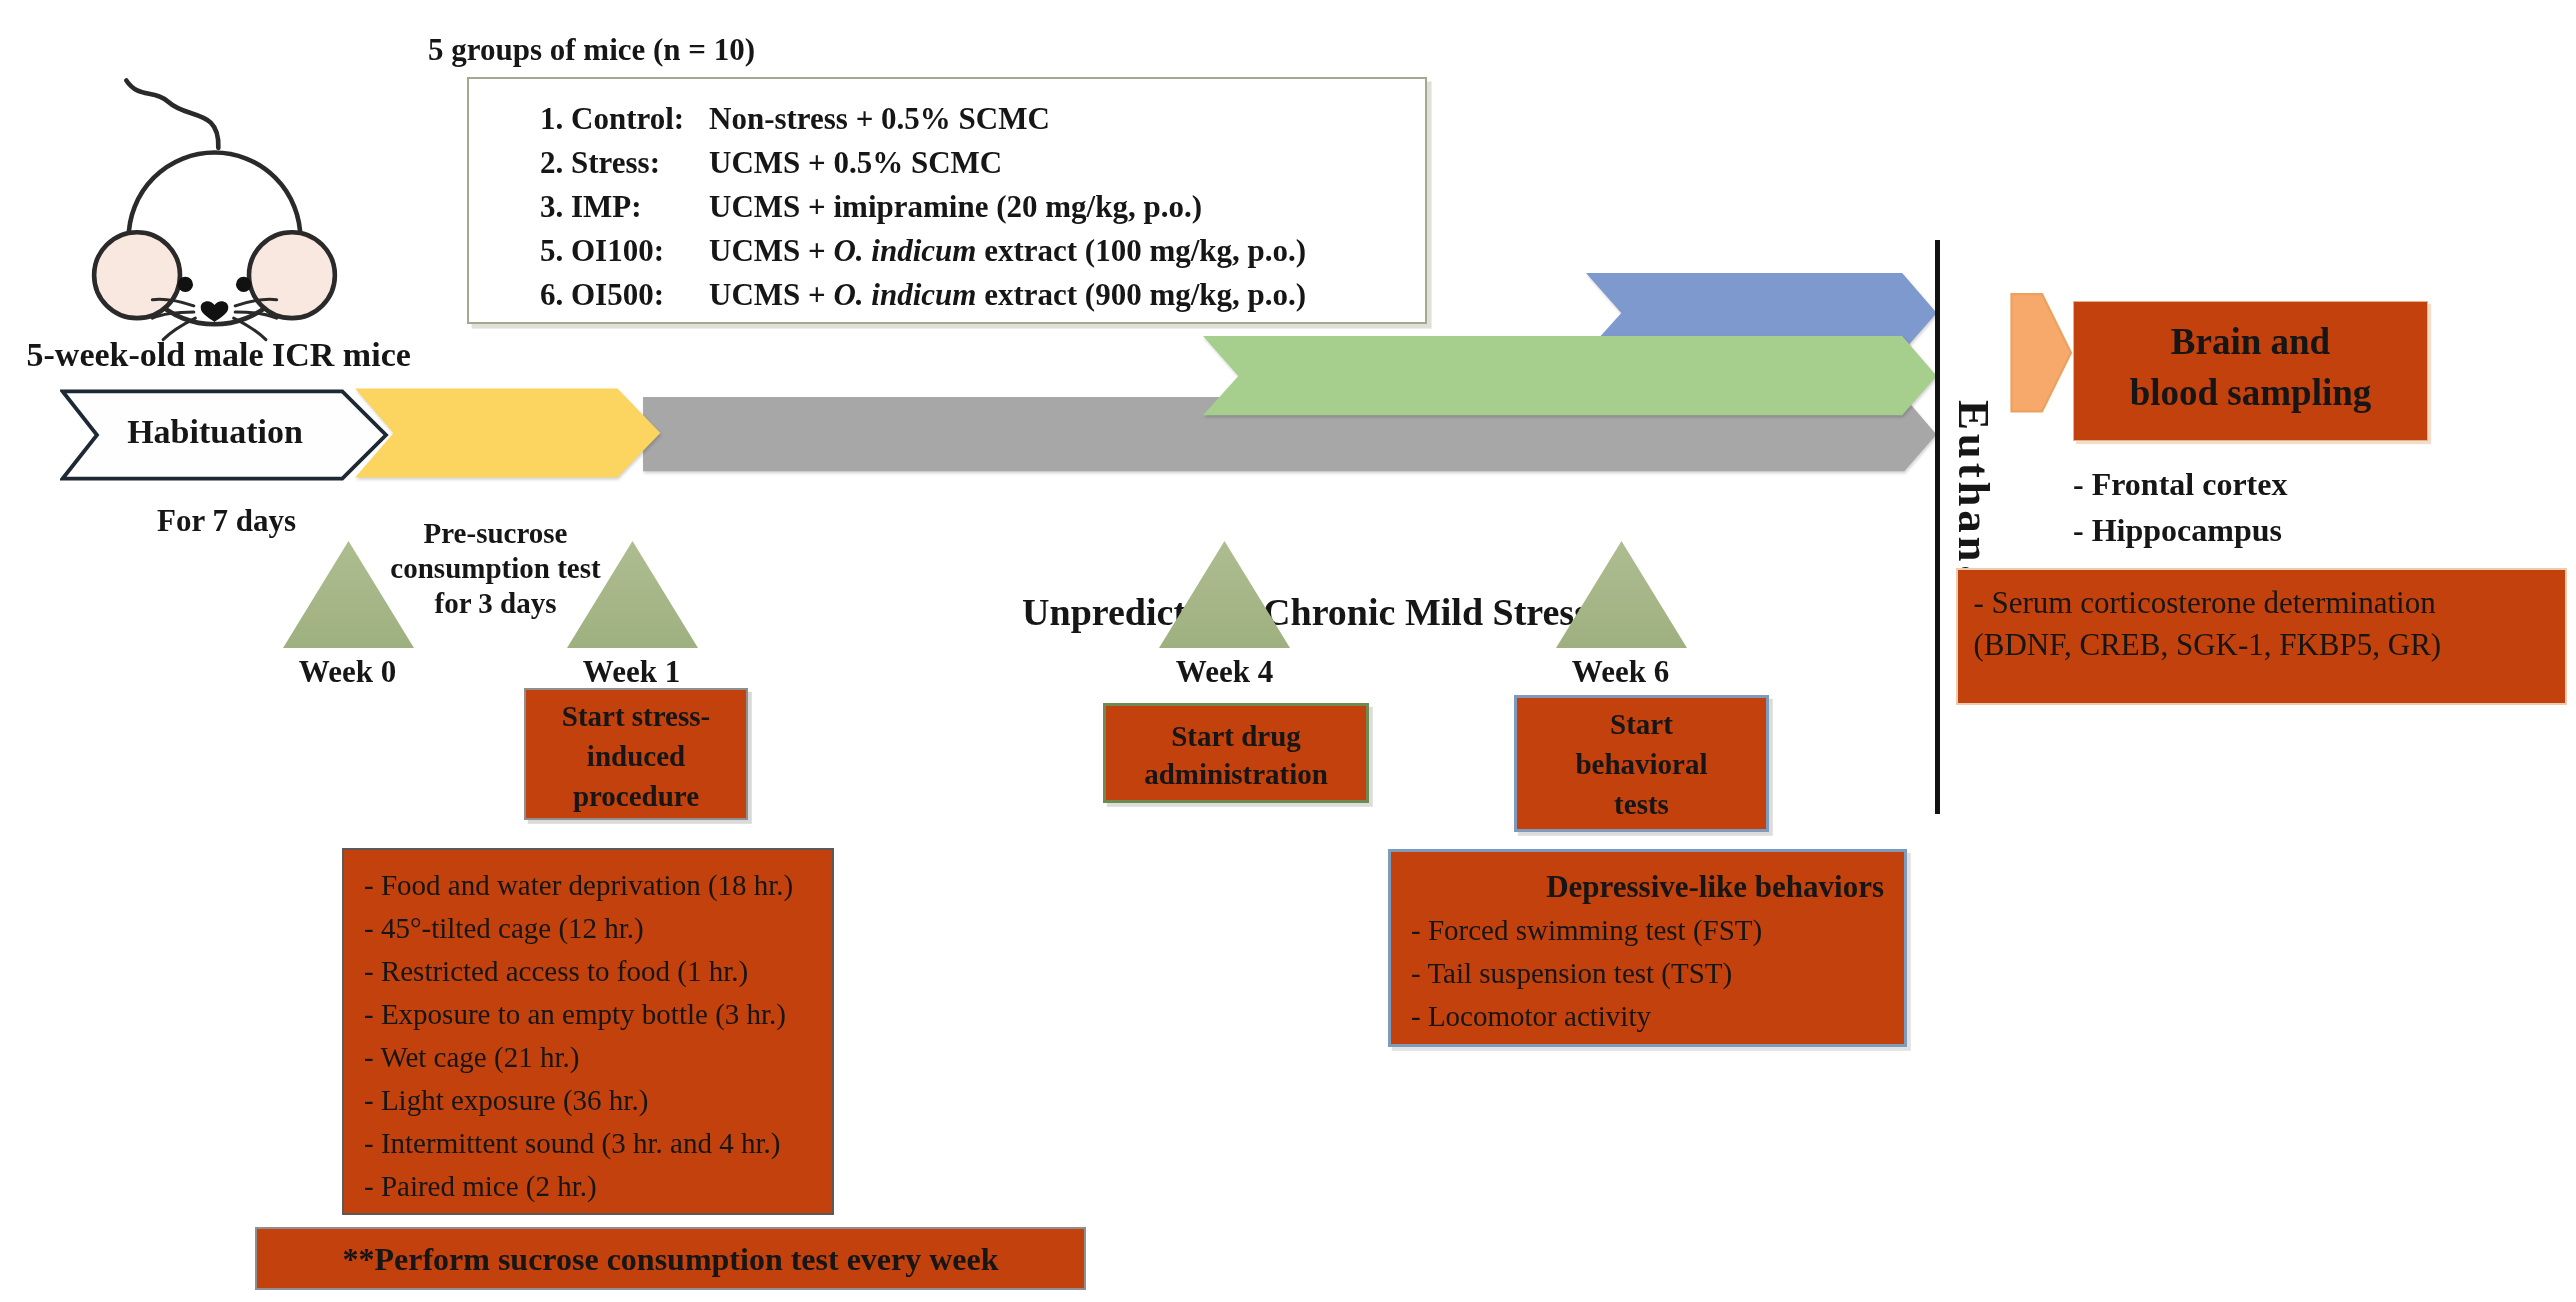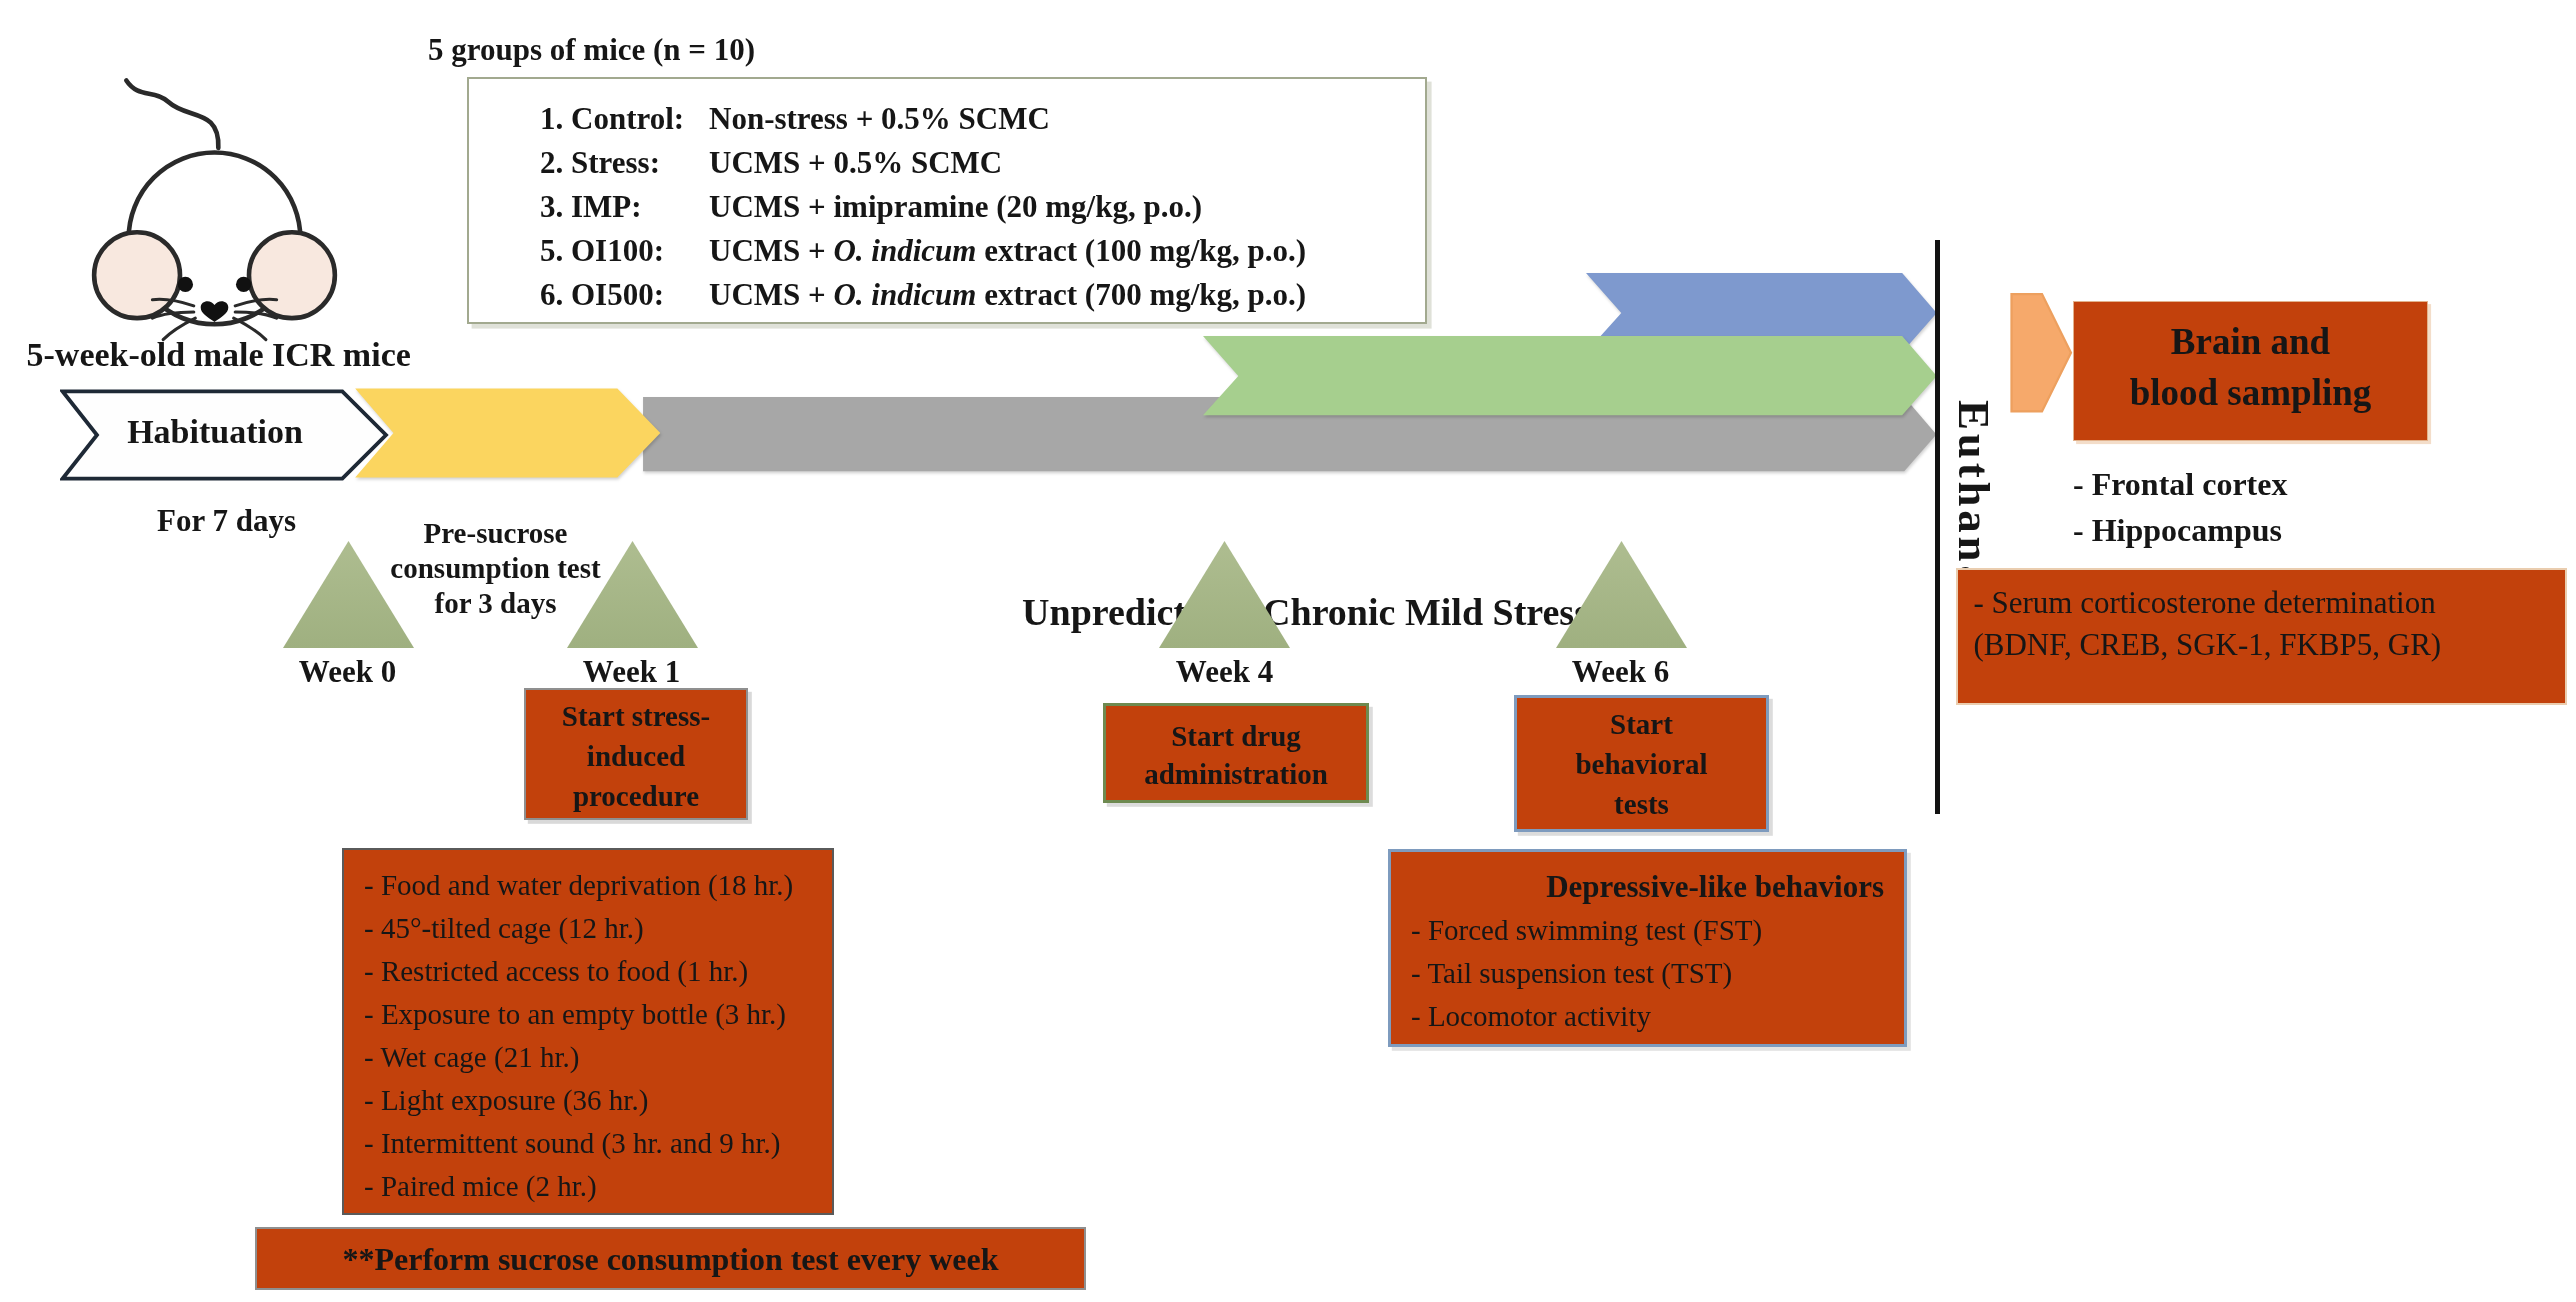--- a/index.html
+++ b/index.html
@@ -135,21 +135,21 @@
     <div class="group-row">
       <span class="group-label">3. IMP:</span>
       <span class="group-value"><span>UCMS + imipramine (20 mg/kg, p.o.)</span><i></i><span></span></span>
     </div>
     <div class="group-row">
       <span class="group-label">5. OI100:</span>
       <span class="group-value"><span>UCMS + </span><i>O. indicum</i><span> extract (100 mg/kg, p.o.)</span></span>
     </div>
     <div class="group-row">
       <span class="group-label">6. OI500:</span>
-      <span class="group-value"><span>UCMS + </span><i>O. indicum</i><span> extract (700 mg/kg, p.o.)</span></span>
+      <span class="group-value"><span>UCMS + </span><i>O. indicum</i><span> extract (900 mg/kg, p.o.)</span></span>
     </div>
   </div>
 
   <svg class="abs" style="left:1586px;top:273px;filter:drop-shadow(1.5px 2.3px 1.5px rgba(0,0,0,.18));" width="353" height="80" viewBox="0 0 460 104">
     <polygon points="0,0 412,0 457,52 412,103 0,103 46,52" fill="#7E99CE"></polygon>
   </svg>
   <svg class="abs" style="left:641px;top:397px;filter:drop-shadow(1.5px 2.3px 1.5px rgba(0,0,0,.18));" width="1299" height="75" viewBox="0 0 1692 98">
     <polygon points="0,0 1648,0 1690,49 1648,97 0,97" fill="#A7A7A7"></polygon>
   </svg>
   <svg class="abs" style="left:1203px;top:336px;filter:drop-shadow(1.5px 2.3px 1.5px rgba(0,0,0,.18));" width="736" height="80" viewBox="0 0 958 104">
@@ -190,21 +190,21 @@
 behavioral
 tests</div>
 
   <div class="abs callout stressors-box">
     <div>- Food and water deprivation (18 hr.)</div>
     <div>- 45°-tilted cage (12 hr.)</div>
     <div>- Restricted access to food (1 hr.)</div>
     <div>- Exposure to an empty bottle (3 hr.)</div>
     <div>- Wet cage (21 hr.)</div>
     <div>- Light exposure (36 hr.)</div>
-    <div>- Intermittent sound (3 hr. and 9 hr.)</div>
+    <div>- Intermittent sound (3 hr. and 4 hr.)</div>
     <div>- Paired mice (2 hr.)</div>
   </div>
 
   <div class="abs callout note-box">**Perform sucrose consumption test every week</div>
 
   <div class="abs callout depressive-box">
     <div class="ttl">Depressive-like behaviors</div>
     <div class="itm">- Forced swimming test (FST)</div>
     <div class="itm">- Tail suspension test (TST)</div>
     <div class="itm">- Locomotor activity</div>

